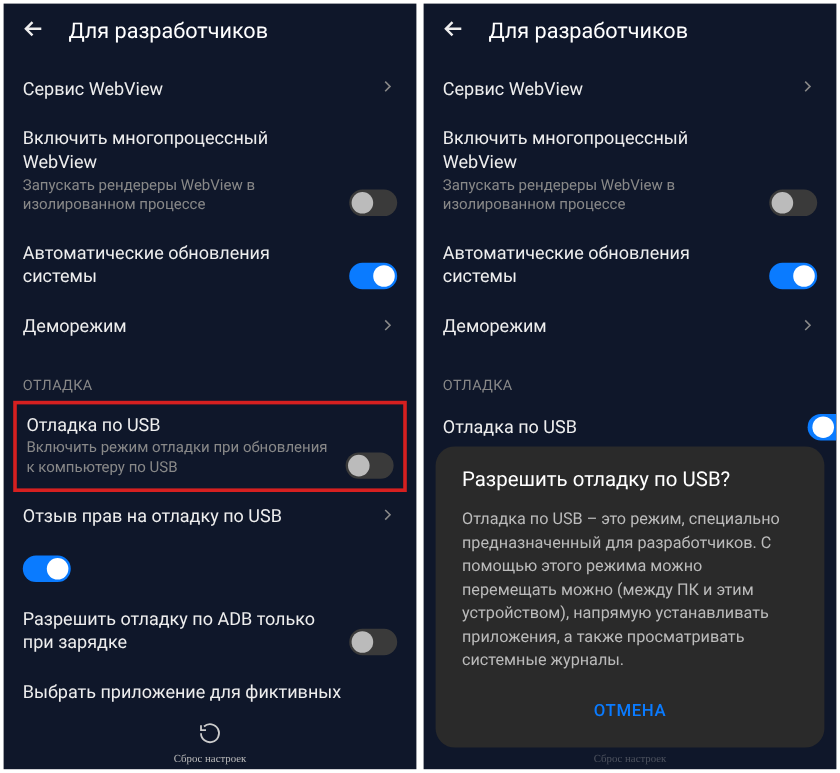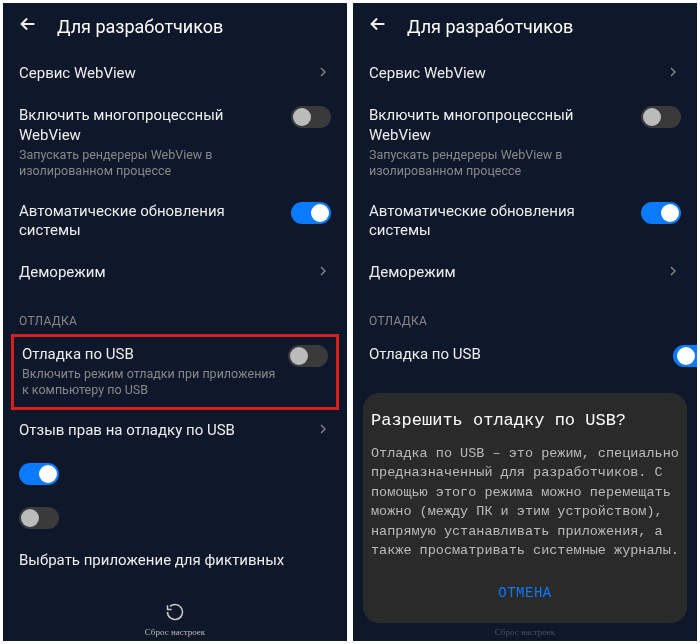--- a/index.html
+++ b/index.html
@@ -34,21 +34,21 @@
     font-weight: 400;
     color: #fff;
   }
   .content {
     flex: 1;
     overflow: hidden;
   }
   .row {
     padding: 11px 16px;
     display: flex;
-    align-items: flex-start;
+    align-items: flex-end;
     justify-content: space-between;
     gap: 10px;
   }
   .row-text { flex: 1; min-width: 0; }
   .row-title {
     font-size: 15px;
     color: #eee;
     line-height: 1.3;
   }
   .row-sub {
@@ -98,22 +98,21 @@
     font-family: Liberation Serif, serif;
   }
   .bottom-icon svg { width: 20px; height: 20px; stroke: #ccc; fill: none; }
   .bottom-label { font-size: 9px; color: #bbb; }
   .dialog {
     position: absolute;
     left: 10px; right: 10px;
     bottom: 18px;
     background: #2a2a2a;
     border-radius: 16px;
-    padding: 18px 8px 8px;
-    font-family: Liberation Mono, monospace;
+    padding: 18px 22px 8px;
   }
   .dialog-title {
     font-size: 17px;
     color: #fff;
     margin-bottom: 14px;
   }
   .dialog-body {
     font-size: 13.5px;
     color: #bbb;
     line-height: 1.45;
@@ -187,21 +186,21 @@
       <span class="chevron"><svg viewBox="0 0 24 24" fill="none" stroke-width="2">
             <path d="M9 6l6 6-6 6"></path>
           </svg></span>
     </div>
 
     <div class="section-header">ОТЛАДКА</div>
 
     <div class="row highlight-red">
       <div class="row-text">
         <div class="row-title">Отладка по USB</div>
-        <div class="row-sub">Включить режим отладки при приложения к компьютеру по USB</div>
+        <div class="row-sub">Включить режим отладки при обновления к компьютеру по USB</div>
       </div>
       <div class="toggle off">
           <div class="knob"></div>
         </div>
     </div>
 
     <div class="row">
       <div class="row-text">
           <div class="row-title">Отзыв прав на отладку по USB</div>
         </div>
@@ -210,20 +209,23 @@
           </svg></span>
     </div>
 
     <div class="row">
       <div class="toggle on">
           <div class="knob"></div>
         </div>
     </div>
 
     <div class="row">
+      <div class="row-text">
+          <div class="row-title">Разрешить отладку по ADB только при зарядке</div>
+        </div>
       <div class="toggle off">
           <div class="knob"></div>
         </div>
     </div>
 
     <div class="row" style="padding-bottom:2px">
       <div class="row-text">
           <div class="row-title">Выбрать приложение для фиктивных</div>
         </div>
     </div>

